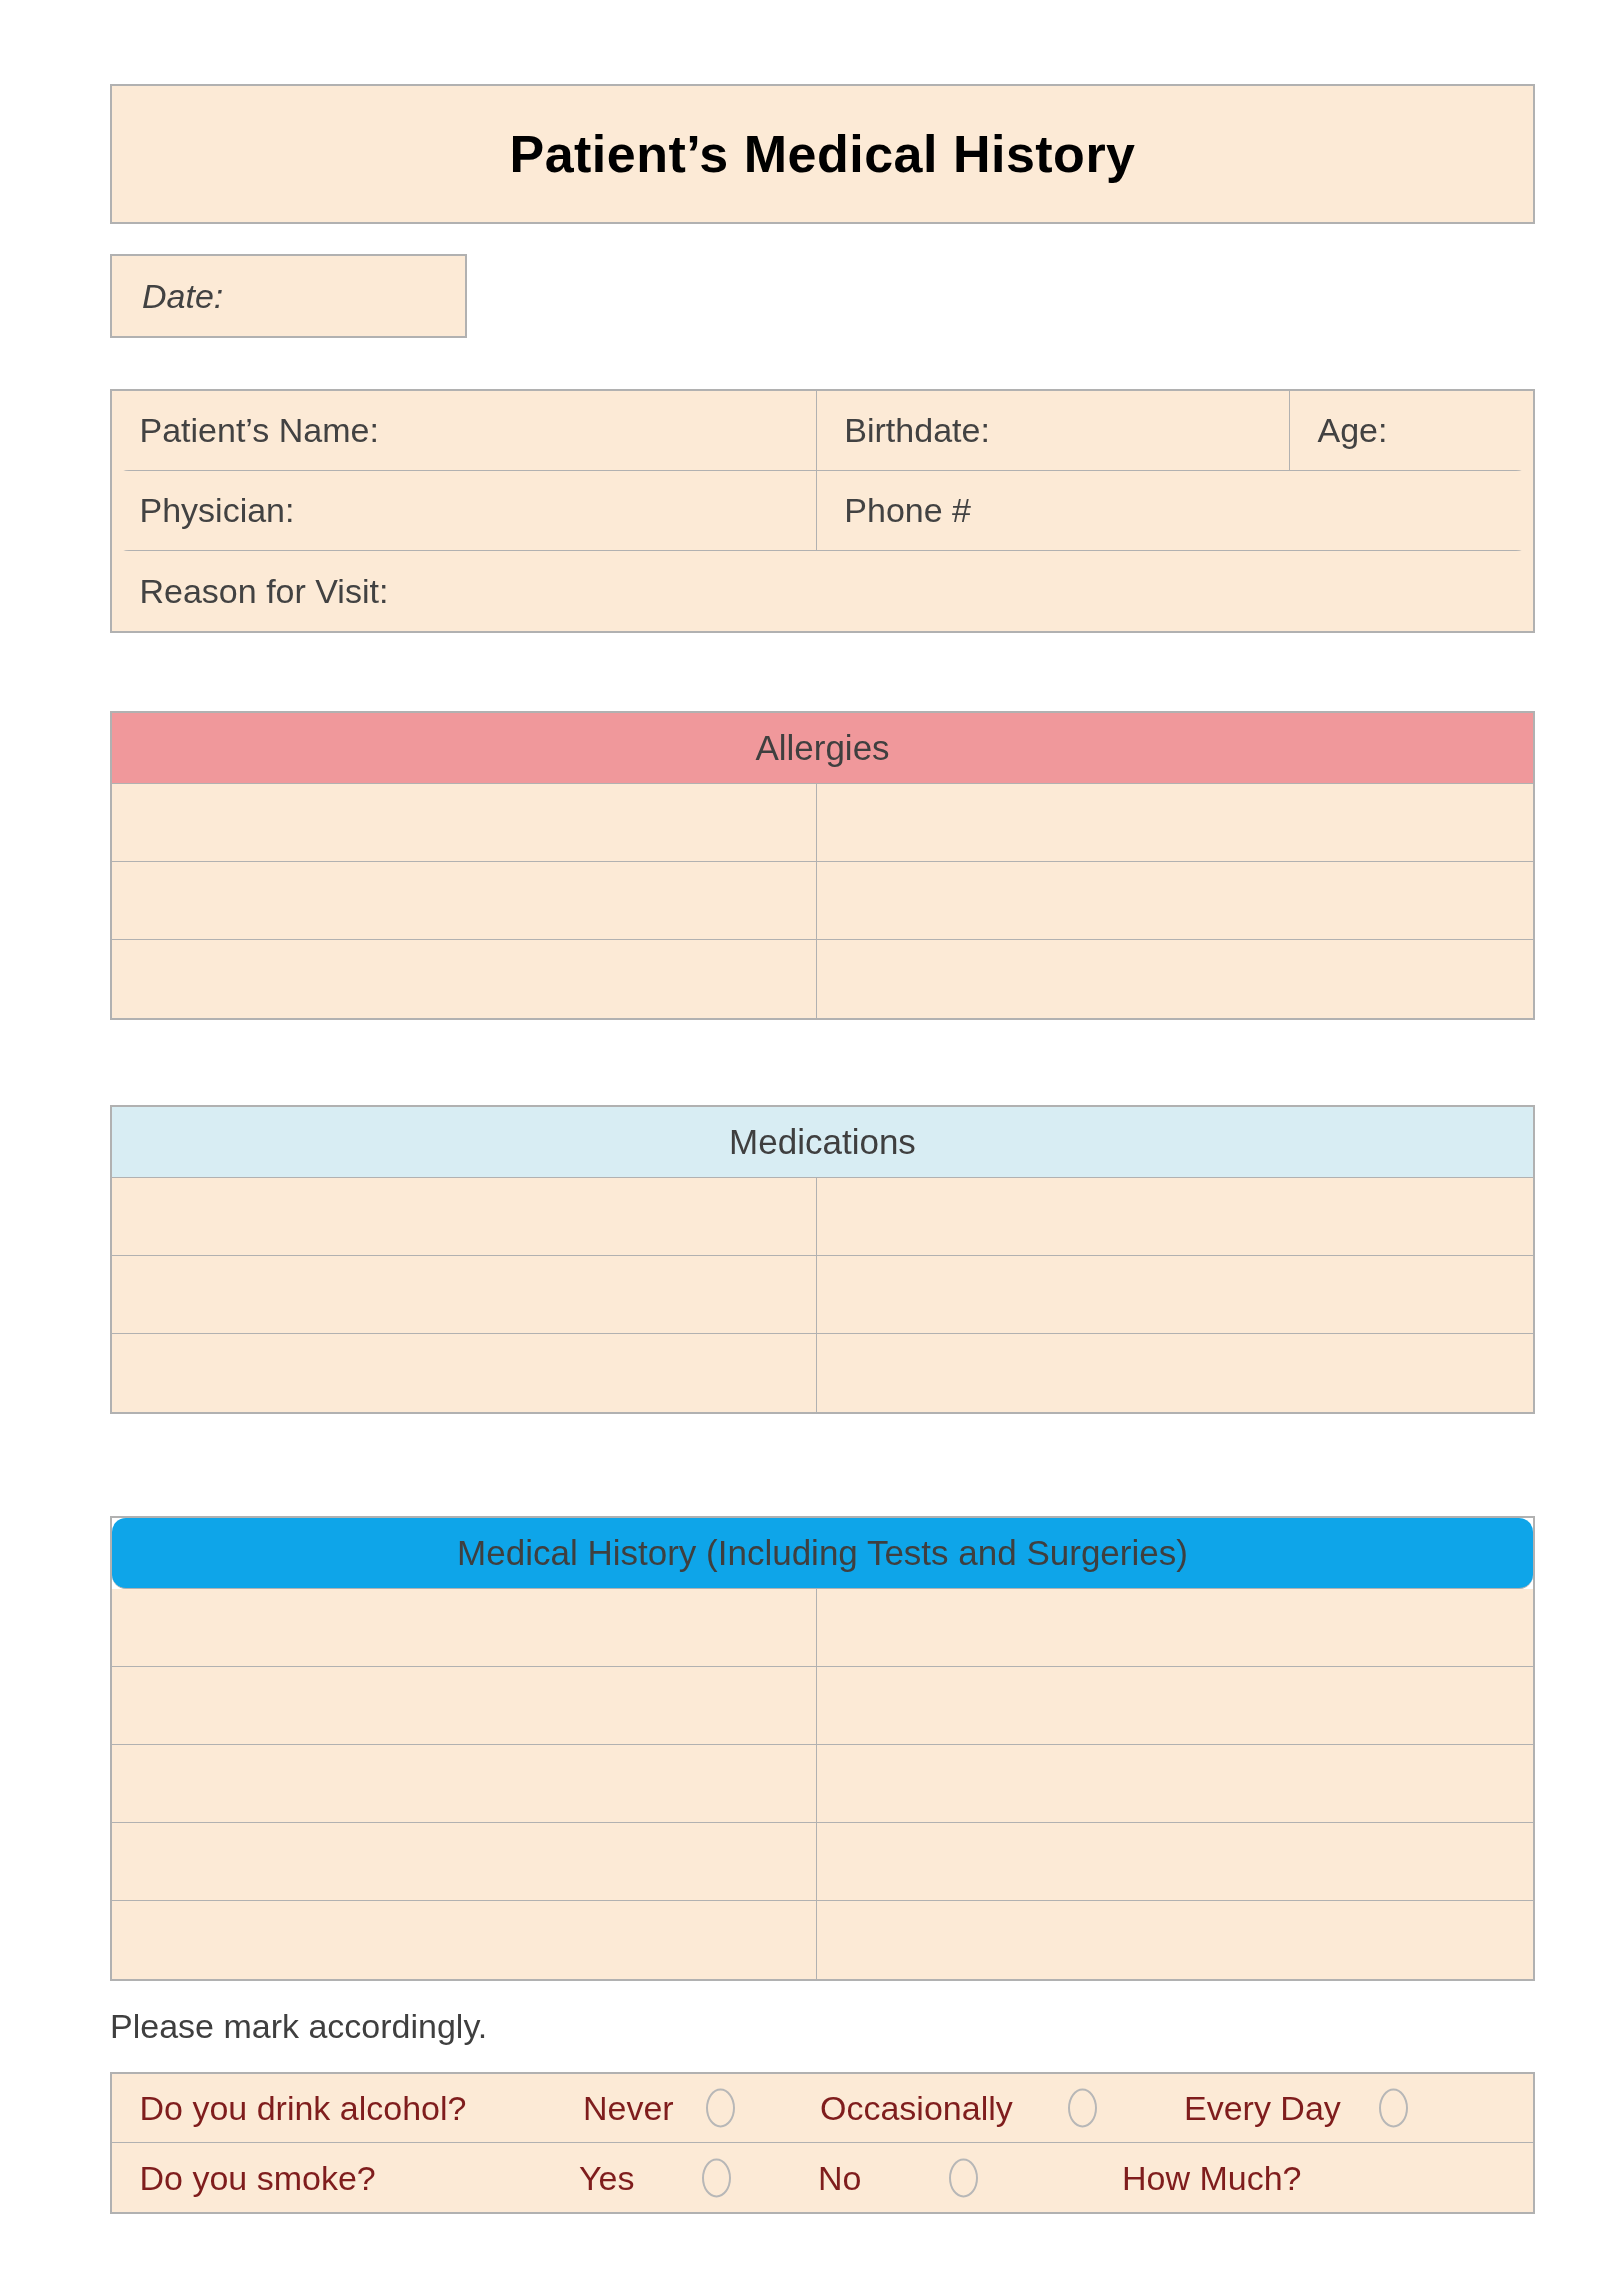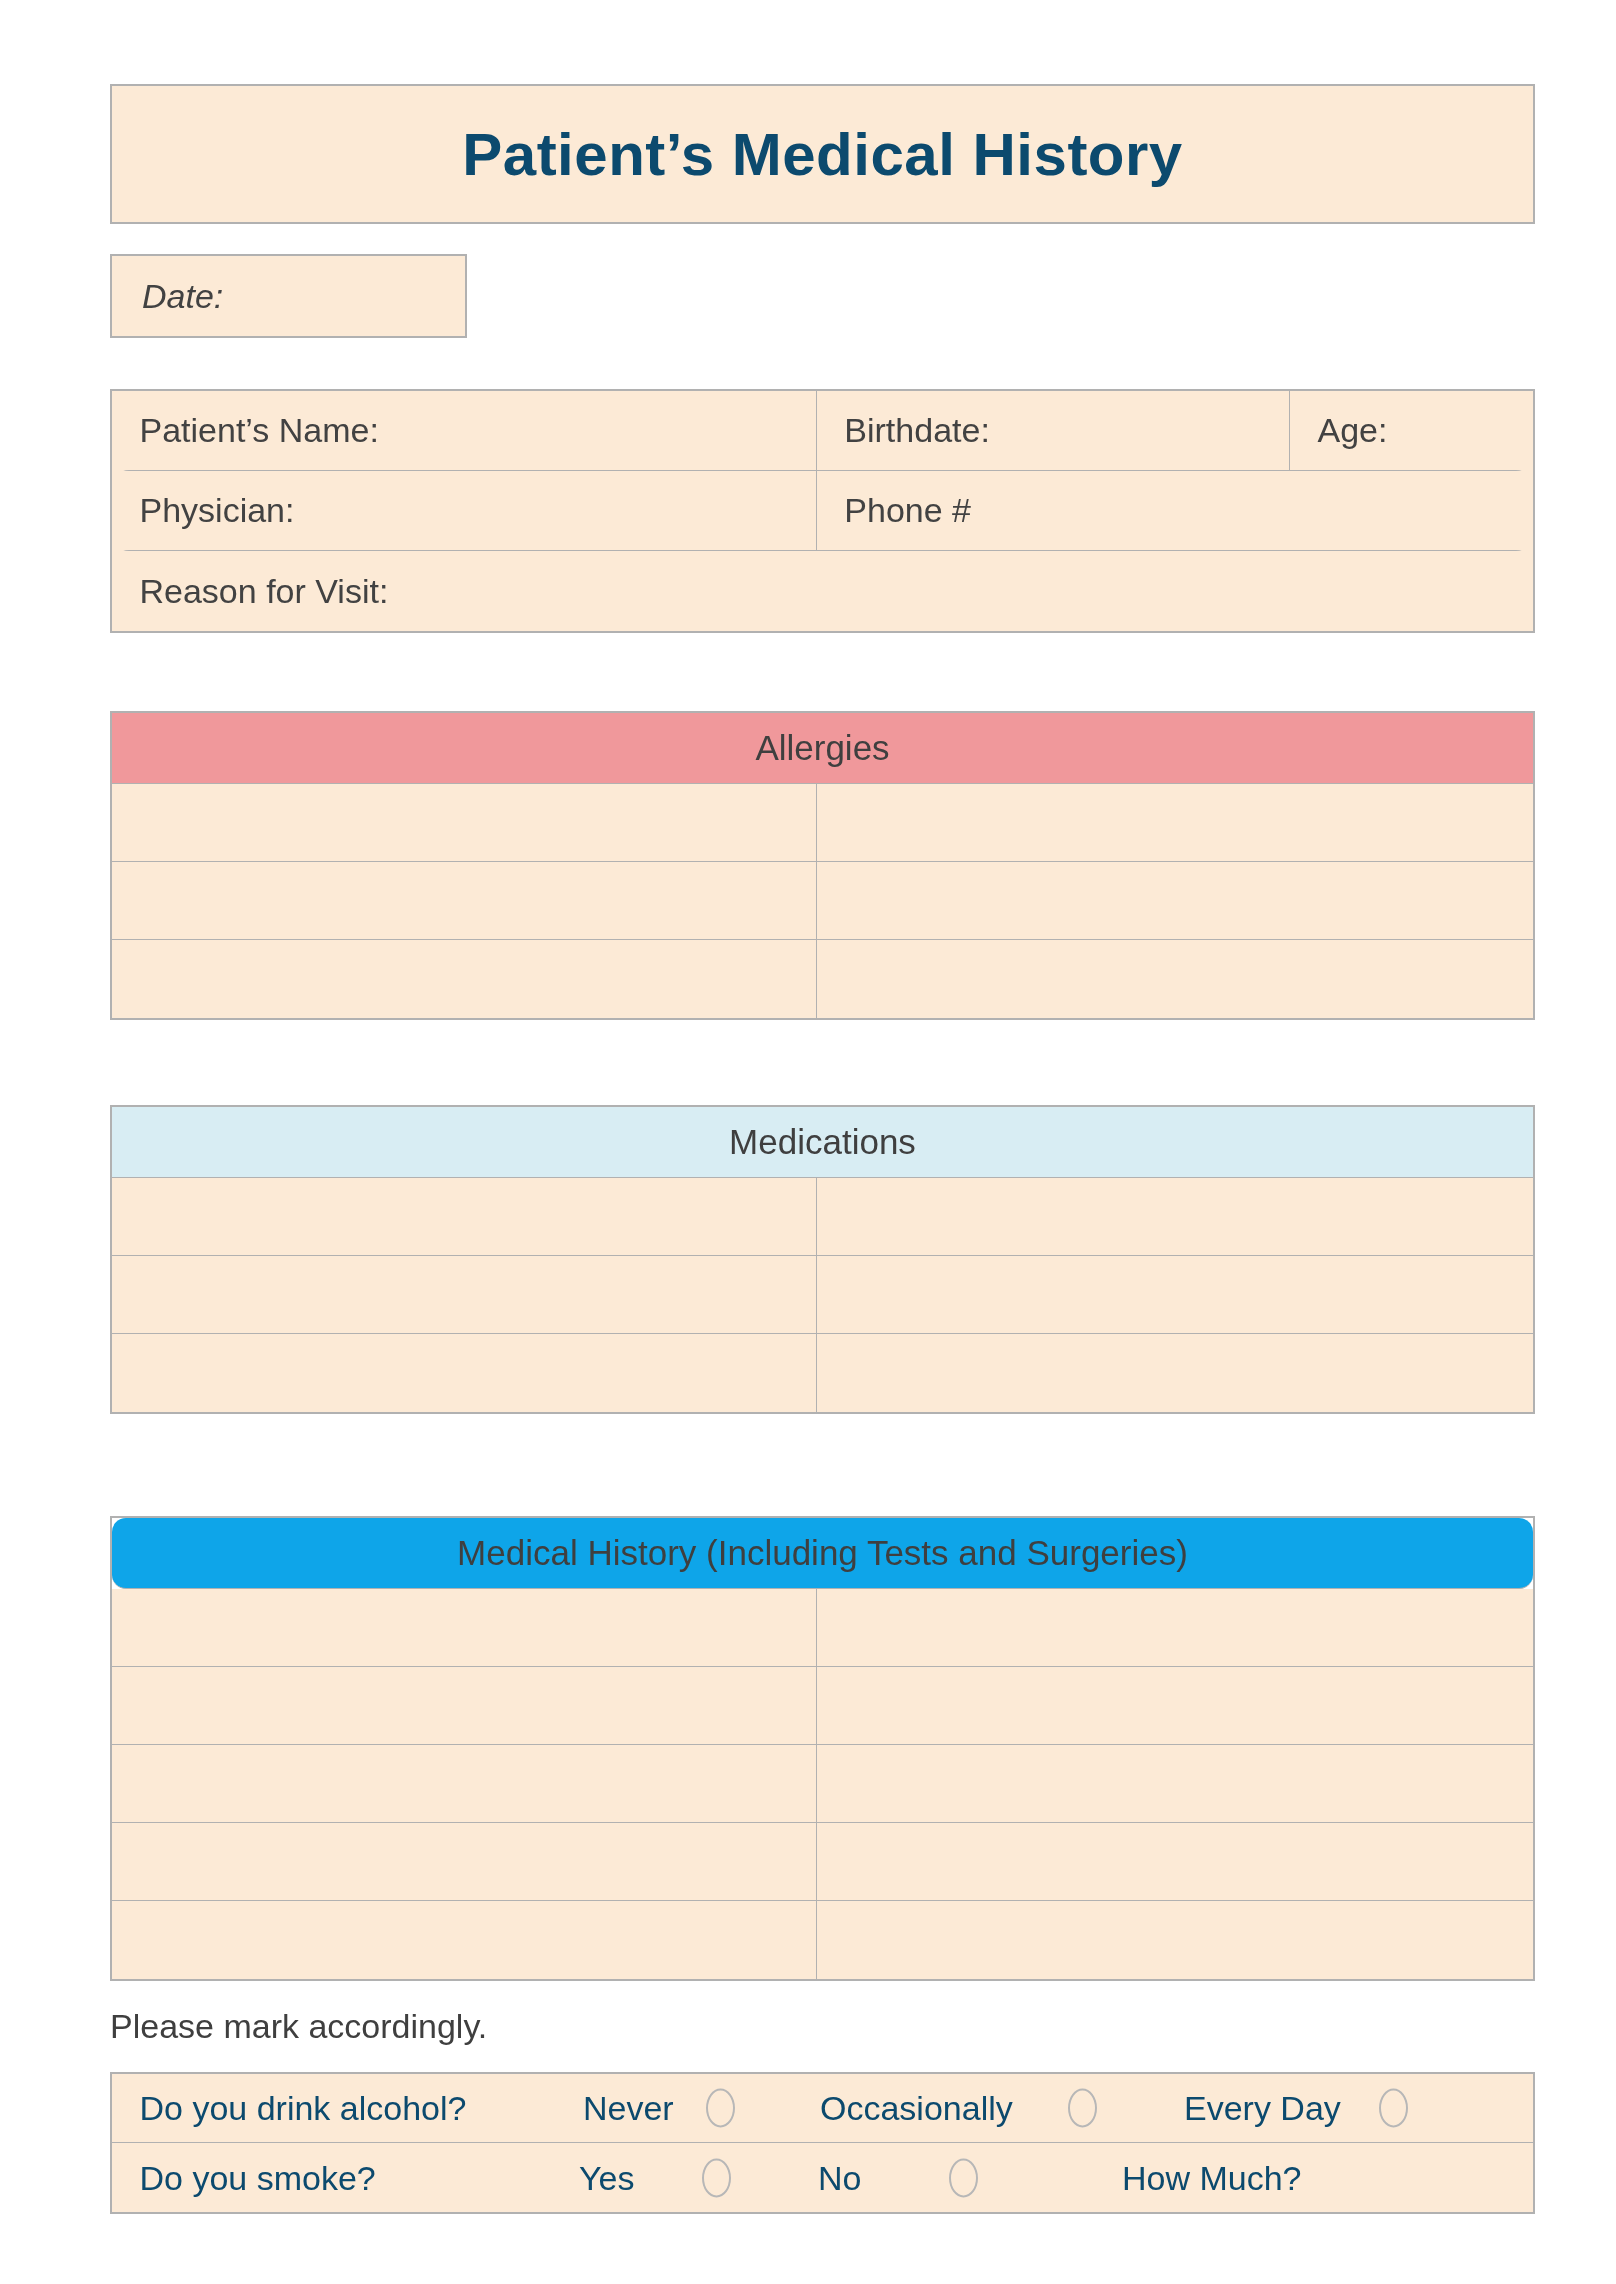--- a/index.html
+++ b/index.html
@@ -22,23 +22,23 @@
     border: 2.8px solid #b1b1b1;
   }
 
   
   .title-box {
     left: 110px; top: 84px;
     width: 1425px; height: 140px;
     display: flex; align-items: center; justify-content: center;
   }
   .title-text {
-    font-size: 60px;
+    font-size: 52px;
     font-weight: 700;
-    color: #0c4a6e;
+    color: #000000;
     letter-spacing: 0.5px;
   }
 
   
   .date-box {
     left: 110px; top: 254px;
     width: 357px; height: 84px;
     display: flex; align-items: center;
     padding-left: 30px;
     font-size: 34px;
@@ -119,21 +119,21 @@
     background: #fcead6;
     border-bottom: 1.8px solid #b1b1b1;
   }
   .q-row:last-child { border-bottom: none; }
   .q-item {
     position: absolute;
     top: 50%;
     transform: translateY(-50%);
     font-size: 34px;
     white-space: nowrap;
-    color: #0c4a6e;
+    color: #7f1d1d;
   }
   .radio {
     position: absolute;
     top: 50%;
     transform: translateY(-50%);
     width: 29px; height: 39px;
     border: 2.8px solid #b7b7b7;
     border-radius: 50%;
     background: transparent;
   }

